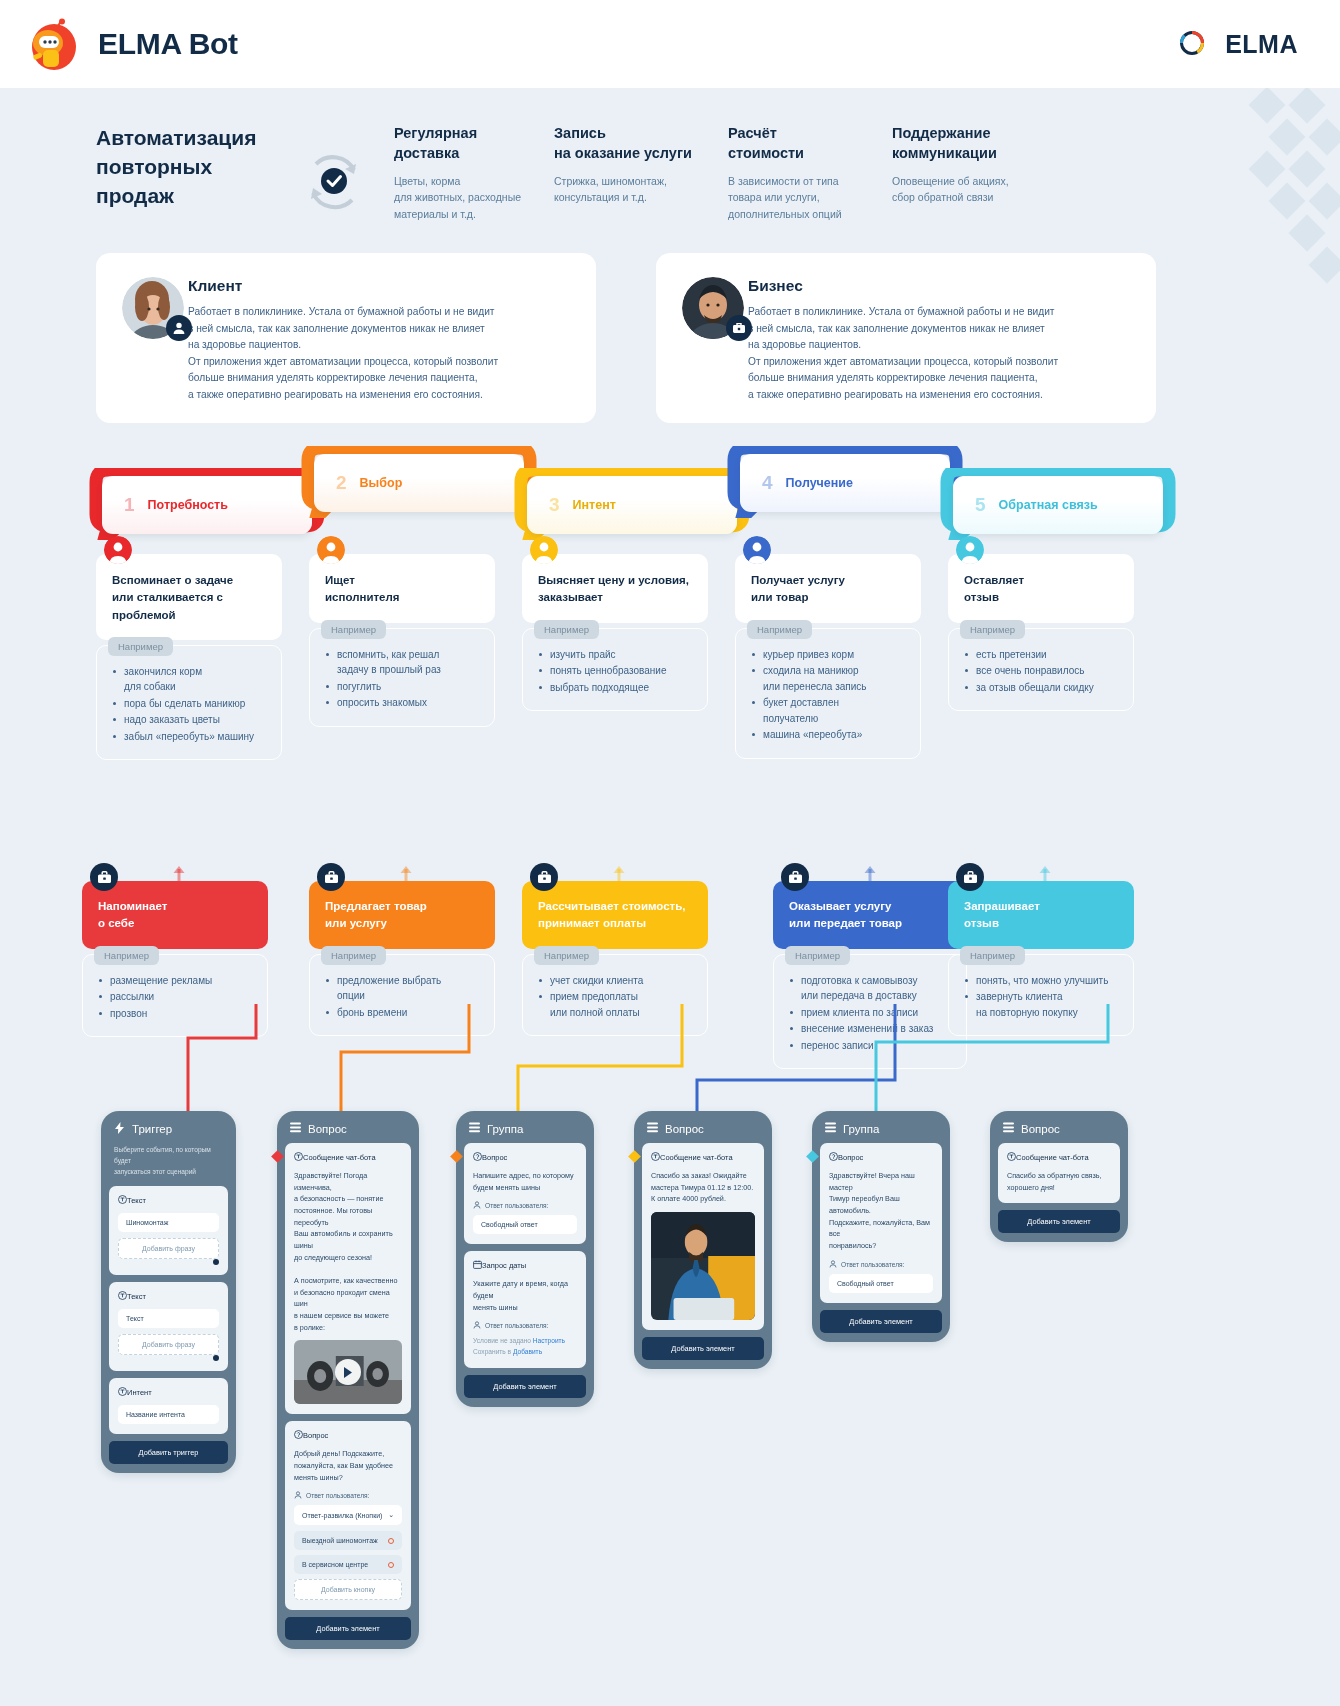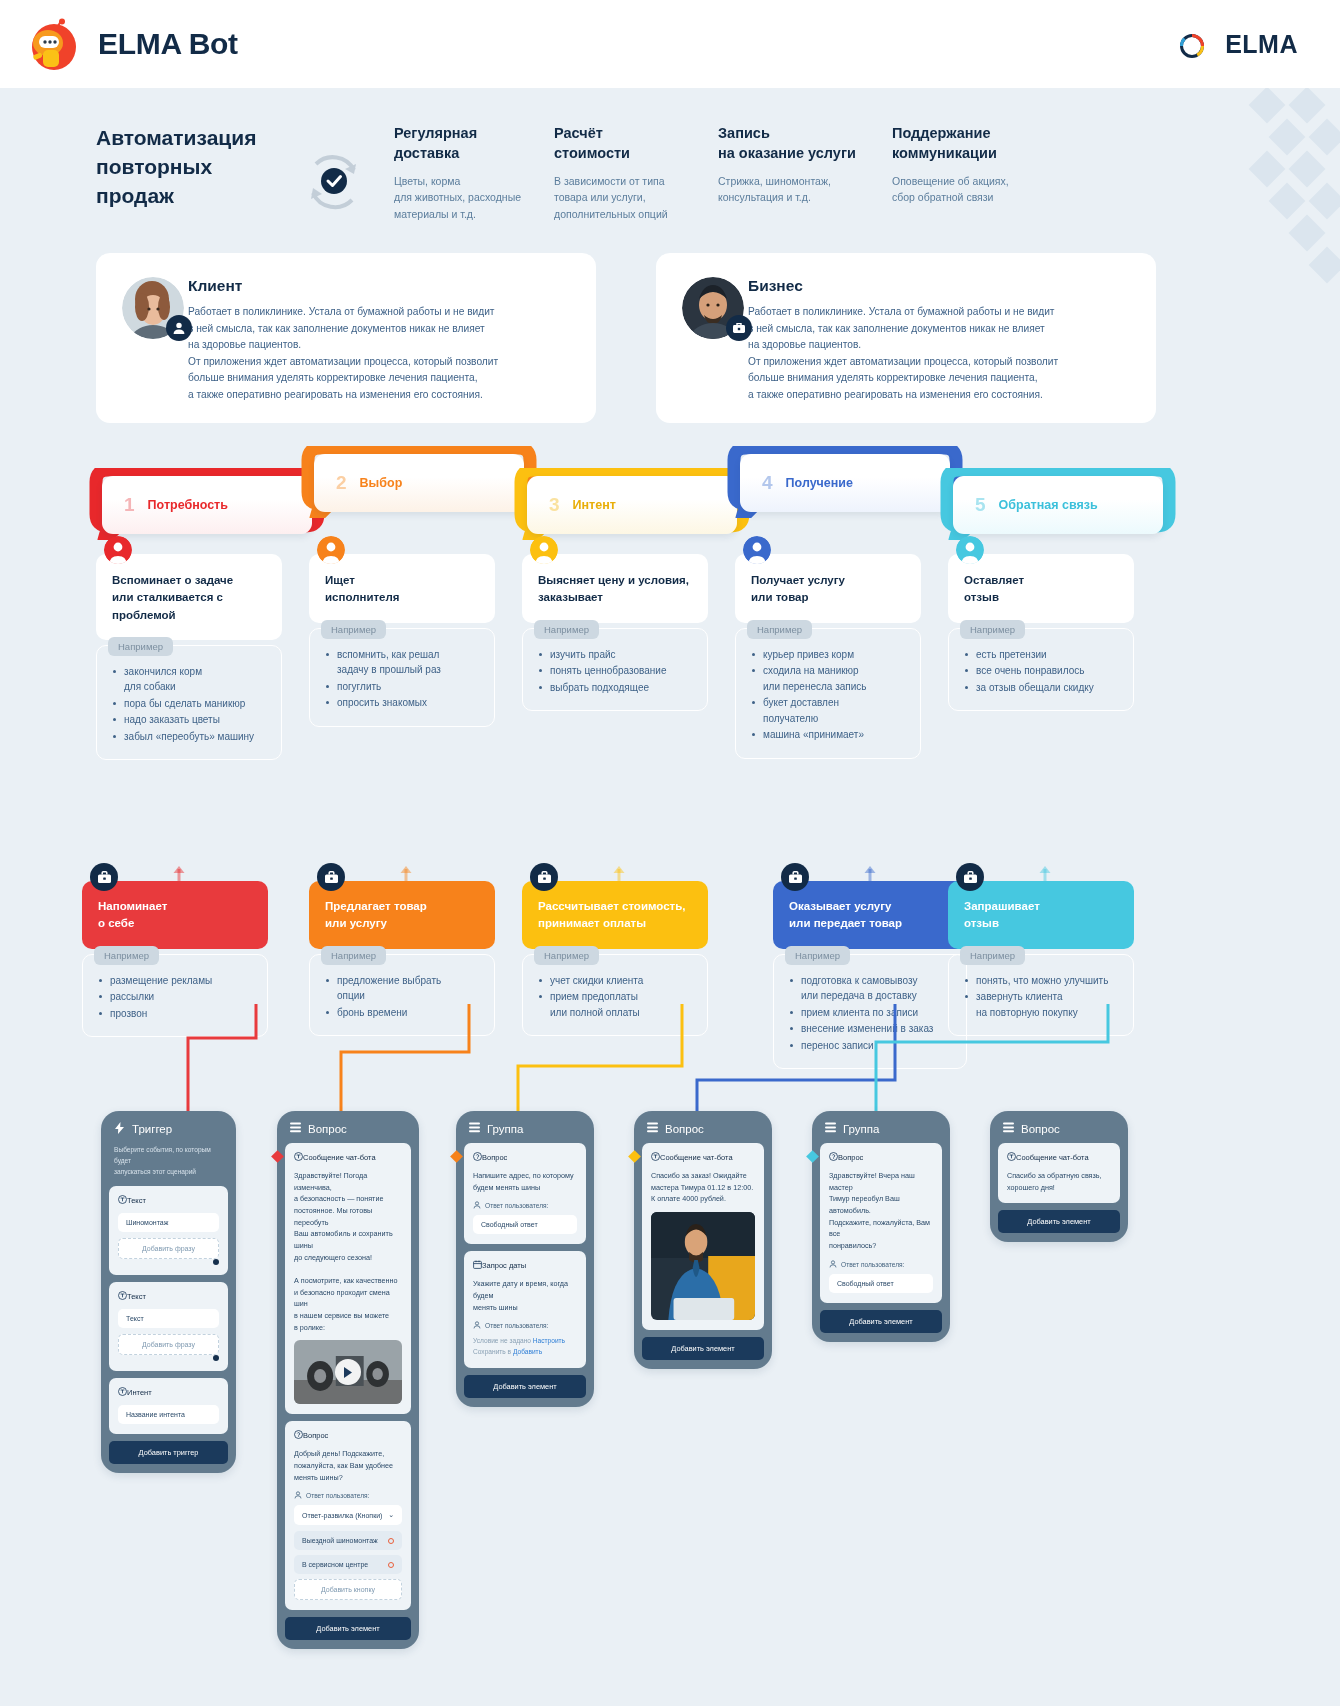--- a/index.html
+++ b/index.html
@@ -7,21 +7,21 @@
     width:1340px; height:1706px; position:relative;
     font-family:"Liberation Sans", sans-serif;
     background:#ffffff; overflow:hidden;
   }
   .page { position:relative; width:1340px; height:1706px; }
 
   
   .topbar { height:88px; background:#fff; display:flex; align-items:center; padding-left:28px; position:relative; z-index:5;}
   .logo-mark { width:52px; height:52px; position:relative; }
   .logo-title { font-size:30px; font-weight:bold; color:#122b47; letter-spacing:-0.3px; margin-left:18px;}
-  .elma-right { position:absolute; right:42px; top:30px; display:flex; align-items:flex-end; gap:20px;}
+  .elma-right { position:absolute; right:42px; top:30px; display:flex; align-items:flex-start; gap:20px;}
   .elma-word { font-size:25px; font-weight:bold; color:#122b47; letter-spacing:0.5px;}
 
   .body-bg { position:absolute; top:88px; left:0; width:1340px; height:1618px; background:#eaf0f5; overflow:hidden;}
 
   
   .deco { position:absolute; width:26px; height:26px; background:#dbe5ee; transform:rotate(45deg); }
 
   
   .features { position:absolute; top:36px; left:96px; width:1060px; display:flex; }
   .feat-title { font-size:21px; font-weight:bold; color:#122b47; line-height:1.38; width:190px;}
@@ -143,27 +143,27 @@
           <path d="M58 58 A24 24 0 0 1 19 51" fill="none" stroke="#c3ced8" stroke-width="4"></path>
           <path d="M17 57 l2 -11 l9 6 z" fill="#c3ced8"></path>
           <circle cx="40" cy="39" r="13" fill="#122b47"></circle>
           <path d="M34 39 l4.5 4.5 l8 -9" stroke="#fff" stroke-width="3" fill="none" stroke-linecap="round" stroke-linejoin="round"></path>
         </svg>
       </div>
       <div class="feat-col w1">
         <div class="feat-h" id="f0h">Регулярная<br>доставка</div>
           <div class="feat-p" id="f0p">Цветы, корма<br>для животных, расходные<br>материалы и т.д.</div>
       </div>
+      <div class="feat-col w2">
+        <div class="feat-h" id="f1h">Запись<br>на оказание услуги</div>
+          <div class="feat-p" id="f1p">Стрижка, шиномонтаж,<br>консультация и т.д.</div>
+      </div>
       <div class="feat-col w3">
         <div class="feat-h" id="f2h">Расчёт<br>стоимости</div>
           <div class="feat-p" id="f2p">В зависимости от типа<br>товара или услуги,<br>дополнительных опций</div>
-      </div>
-      <div class="feat-col w2">
-        <div class="feat-h" id="f1h">Запись<br>на оказание услуги</div>
-          <div class="feat-p" id="f1p">Стрижка, шиномонтаж,<br>консультация и т.д.</div>
       </div>
       <div class="feat-col w3">
         <div class="feat-h" id="f3h">Поддержание<br>коммуникации</div>
           <div class="feat-p" id="f3p">Оповещение об акциях,<br>сбор обратной связи</div>
       </div>
     </div>
 
     <div class="persona-row" id="personaRow">
  <div class="persona">
    <div class="avatar-wrap">
@@ -356,21 +356,21 @@
    <div class="white-card">
      <div class="hd">Получает услугу<br>или товар</div>
    </div>
    <div class="ex-wrap">
      <span class="ex-chip">Например</span>
      <div class="ex-box">
        <ul>
                 <li>курьер привез корм</li>
                 <li>сходила на маникюр<br>или перенесла запись</li>
                 <li>букет доставлен<br>получателю</li>
-                <li>машина «принимает»</li>
+                <li>машина «переобута»</li>
               </ul>
      </div>
    </div>
  </div>
  <div class="col" style="left:948px; width:186px;">
    <div class="ava-circle">
             <svg width="28" height="28" viewBox="0 0 28 28">
               <circle cx="14" cy="14" r="14" fill="#46c8e0"></circle>
               <circle cx="14" cy="11" r="4.4" fill="#fff"></circle>
               <path d="M5.5 28 q0 -8 8.5 -8 t8.5 8z" fill="#fff"></path>

